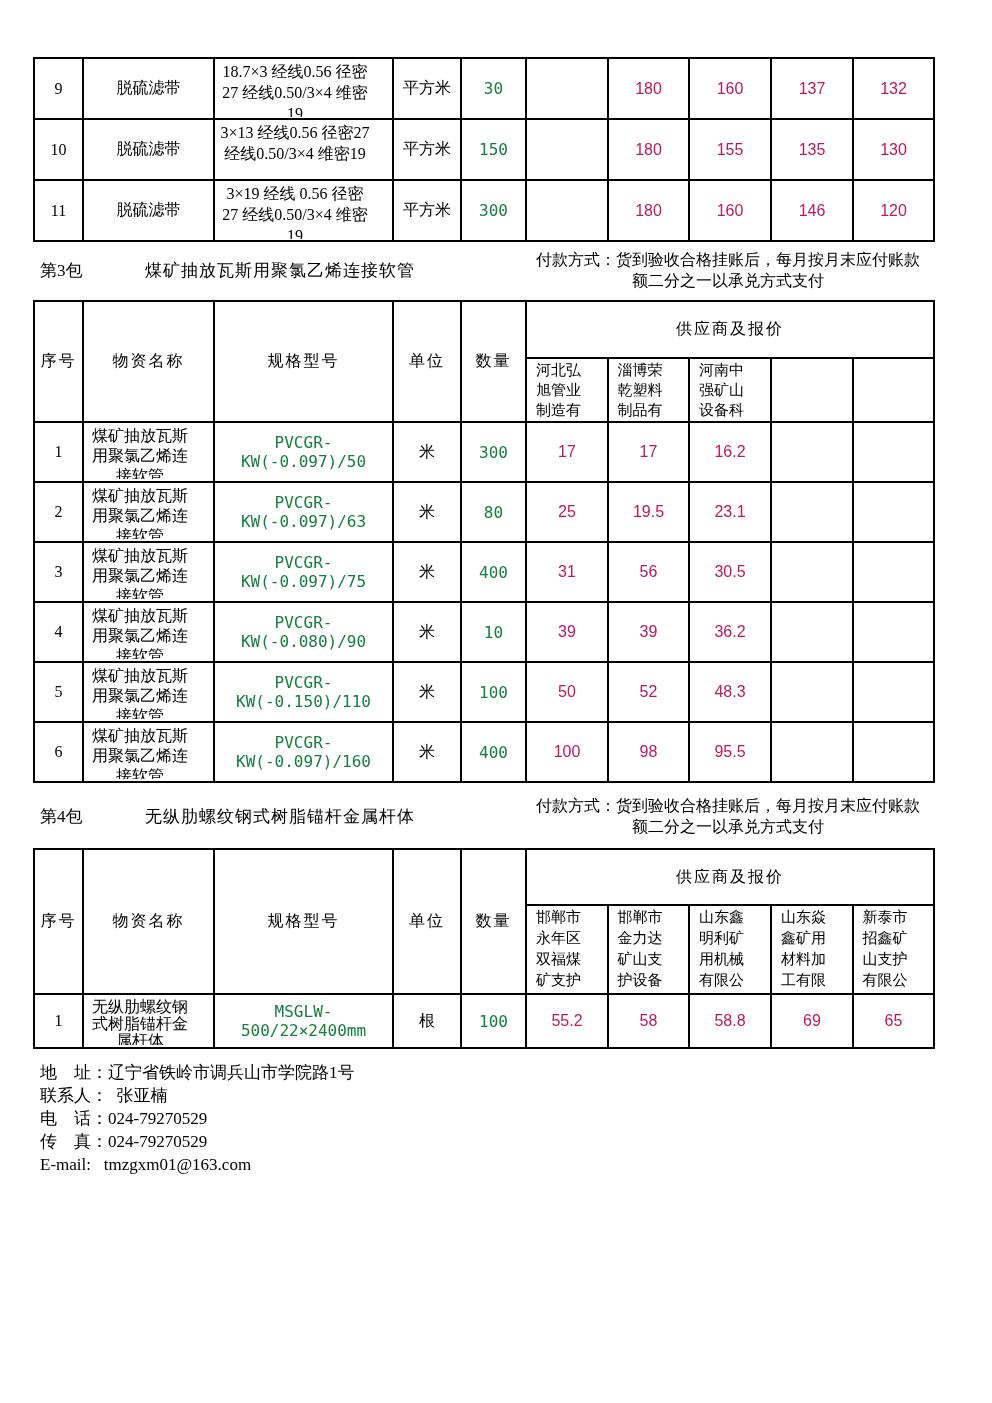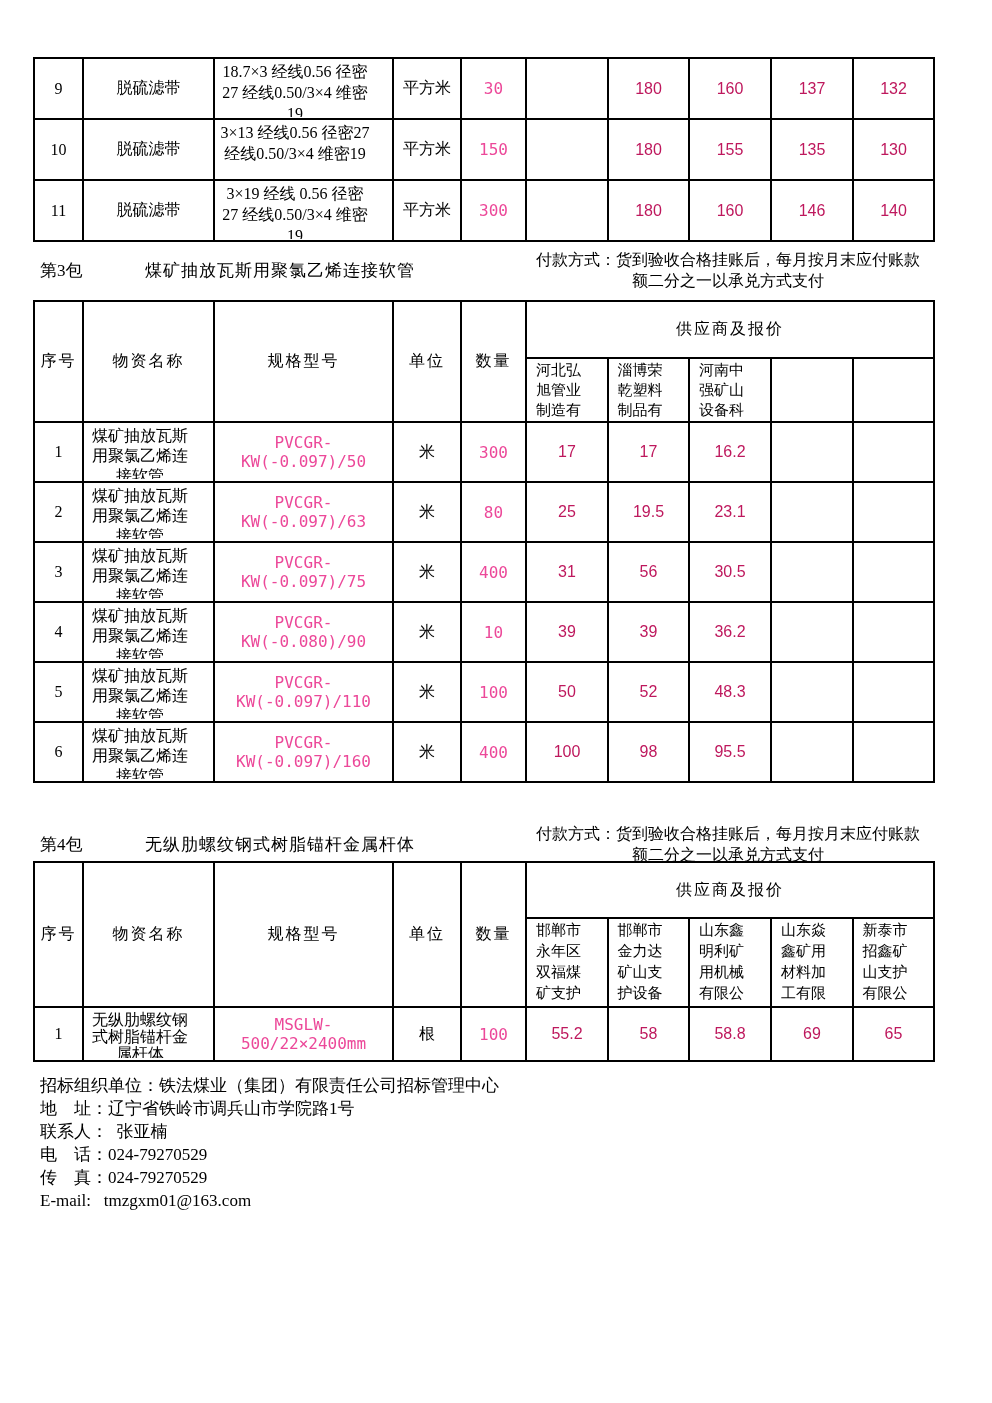--- a/index.html
+++ b/index.html
@@ -29,27 +29,27 @@
   .t3sup   { height:83px; line-height:21px; font-size:15px; }
   .t3name  { height:48px; line-height:17px; }
 
   .hdr { letter-spacing:2px; }
   .num {
     font-family:"Liberation Sans","DejaVu Sans",sans-serif;
     font-size:15px; color:#be185d;
   }
   .qty, .mono {
     font-family:"DejaVu Sans Mono",monospace;
-    font-size:15px; color:#ec4899;
+    font-size:15px; color:#15803d;
   }
   .mono { font-size:14px; }
 
   .section-head { position:relative; margin-left:33px; width:900px; }
   .sh3 { height:58px; }
-  .sh4 { height:50px;margin-top:28px; }
+  .sh4 { height:65px; }
   .pkg      { position:absolute; left:7px;  top:17px; font-size:17px; }
   .pkgtitle { position:absolute; left:112px; top:17px; font-size:17px; letter-spacing:1px; }
   .sh4 .pkg      { top:22px; }
   .sh4 .pkgtitle { top:22px; }
   .payment {
     position:absolute; left:490px; top:7px; width:410px;
     text-align:center; font-size:16px; line-height:21px;
   }
   .sh4 .payment { top:12px; }
 
@@ -120,21 +120,21 @@
       <td>脱硫滤带</td>
       <td class="vtop">
             <div class="clip t1spec">3×19 经线 0.56 径密27 经线0.50/3×4 维密19</div>
           </td>
       <td>平方米</td>
       <td class="qty">300</td>
       <td class="num"></td>
       <td class="num">180</td>
       <td class="num">160</td>
       <td class="num">146</td>
-      <td class="num">140</td>
+      <td class="num">120</td>
     </tr>
   </tbody>
     </table>
 
   <div class="section-head sh3">
     <span class="pkg">第3包</span>
     <span class="pkgtitle">煤矿抽放瓦斯用聚氯乙烯连接软管</span>
     <div class="payment">
       <div>付款方式：货到验收合格挂账后，每月按月末应付账款</div>
       <div>额二分之一以承兑方式支付</div>
@@ -234,21 +234,21 @@
       <td class="num">39</td>
       <td class="num">36.2</td>
       <td class="num"></td>
       <td class="num"></td>
     </tr>
     <tr class="t2row">
       <td>5</td>
       <td class="vtop">
             <div class="clip t2name">煤矿抽放瓦斯用聚氯乙烯连接软管</div>
           </td>
-      <td class="mono">PVCGR-KW(-0.097)/110</td>
+      <td class="mono">PVCGR-KW(-0.150)/110</td>
       <td>米</td>
       <td class="qty">100</td>
       <td class="num">50</td>
       <td class="num">52</td>
       <td class="num">48.3</td>
       <td class="num"></td>
       <td class="num"></td>
     </tr>
     <tr class="t2row">
       <td>6</td>
@@ -326,21 +326,20 @@
       <td class="num">55.2</td>
       <td class="num">58</td>
       <td class="num">58.8</td>
       <td class="num">69</td>
       <td class="num">65</td>
     </tr>
   </tbody>
     </table>
 
   <div class="footer">
-    <div>招标组织单位：铁法煤业（集团）有限责任公司招标管理中心</div>
     <div>地　址：辽宁省铁岭市调兵山市学院路1号</div>
     <div>联系人：  张亚楠</div>
     <div>电　话：024-79270529</div>
     <div>传　真：024-79270529</div>
     <div>E-mail:   tmzgxm01@163.com</div>
   </div>
 
 </div>
 
 </body></html>

